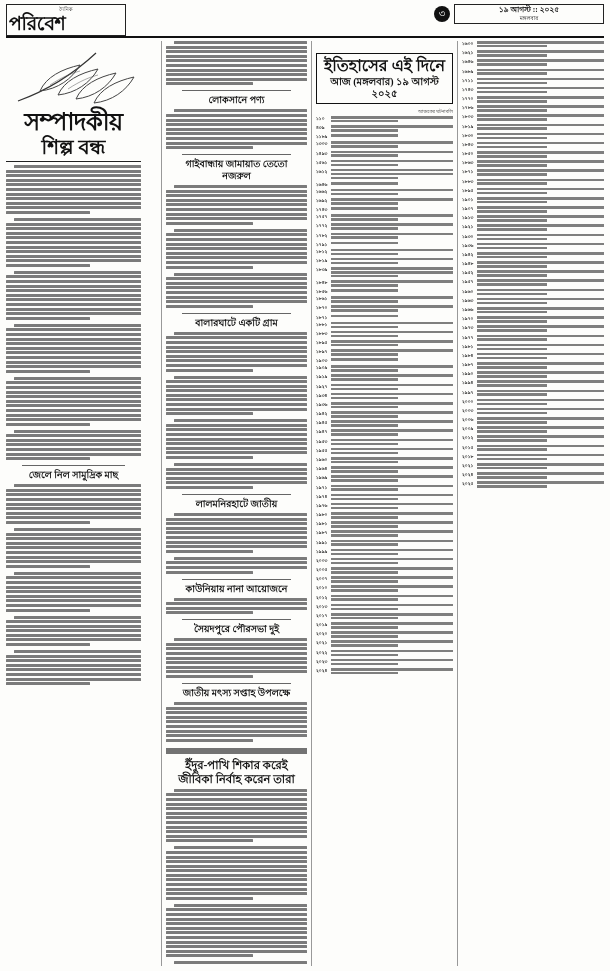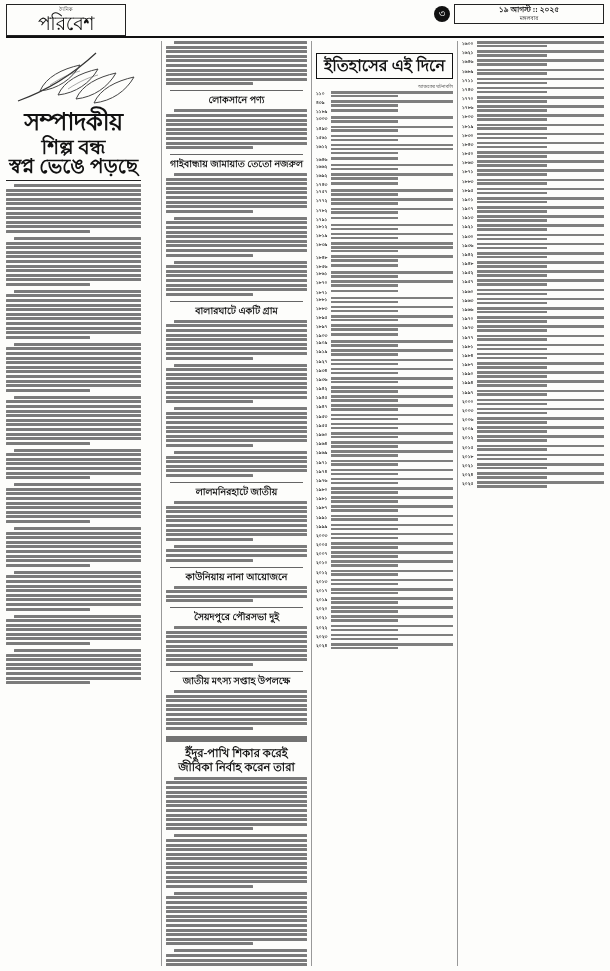--- a/index.html
+++ b/index.html
@@ -31,23 +31,22 @@
     padding: 1px 2px;
   }
   .logo-top {
     font-size: 5px;
     text-align: center;
     letter-spacing: .3px;
     color: #222;
   }
   .logo-name {
     font-size: 19px;
-    font-weight: normal;
+    font-weight: bold;
     line-height: 20px;
-    text-align: center;
     letter-spacing: -.5px;
   }
   .masthead-spacer { flex: 1; }
   .date-box {
     border: 1px solid #222;
     width: 150px;
     font-size: 6px;
     text-align: center;
     line-height: 8px;
     padding: 1px 10px;
@@ -109,21 +108,21 @@
     padding-bottom: 4px;
     margin-bottom: 3px;
   }
 
   
   .sub-head {
     font-size: 9.5px;
     font-weight: bold;
     text-align: center;
     line-height: 12px;
-    margin: 5px 4px 3px;
+    margin: 5px 16px 3px;
     padding-top: 3px;
     border-top: 1px solid #666;
   }
   .banner {
     border: 1px solid #111;
     text-align: center;
     padding: 2px 0 3px;
     margin-bottom: 4px;
   }
   .banner-title {
@@ -223,21 +222,20 @@
           <path d="M84,60 C90,46 106,38 124,34 C116,48 102,58 84,60 Z" fill="none" stroke="#444" stroke-width="1"></path>
           <path d="M40,42 C52,34 62,30 70,28" stroke="#555" stroke-width=".5" fill="none"></path>
           <path d="M58,46 C70,38 80,34 88,32" stroke="#555" stroke-width=".5" fill="none"></path>
         </svg>
       </div>
 
       <div class="edit-word">সম্পাদকীয়</div>
 
       <div class="edit-headline">
         <div>শিল্প বন্ধ</div>
-        <div>স্বপ্ন ভেঙে পড়ছে</div>
       </div>
 
       <div id="edit-body">
           <div class="para">
             <div class="ln indent"></div>
             <div class="ln"></div>
             <div class="ln"></div>
             <div class="ln"></div>
             <div class="ln"></div>
             <div class="ln"></div>
@@ -303,20 +301,21 @@
             <div class="ln indent"></div>
             <div class="ln"></div>
             <div class="ln"></div>
             <div class="ln"></div>
             <div class="ln"></div>
             <div class="ln"></div>
             <div class="ln last"></div>
           </div>
         </div>
 
+      <div class="sub-head">জেলে নিল সামুদ্রিক মাছ</div>
       <div id="sub0-body">
           <div class="para">
             <div class="ln indent"></div>
             <div class="ln"></div>
             <div class="ln"></div>
             <div class="ln"></div>
             <div class="ln"></div>
             <div class="ln"></div>
             <div class="ln"></div>
             <div class="ln"></div>
@@ -591,20 +590,21 @@
             <div class="ln"></div>
             <div class="ln"></div>
           </div>
         </div>
 
     </div>
 
     <div class="col col-3">
       <div class="banner">
         <div class="banner-title">ইতিহাসের এই দিনে</div>
+        <div class="banner-sub">আজ (মঙ্গলবার) ১৯ আগস্ট ২০২৫</div>
       </div>
       <div class="tiny-label">আজকের ঘটনাবলি</div>
       <div id="c3-events">
           <div class="chron-row">
             <div class="chron-year">১১০</div>
             <div class="chron-text">
               <div class="ln"></div>
               <div class="ln last"></div>
             </div>
           </div>

